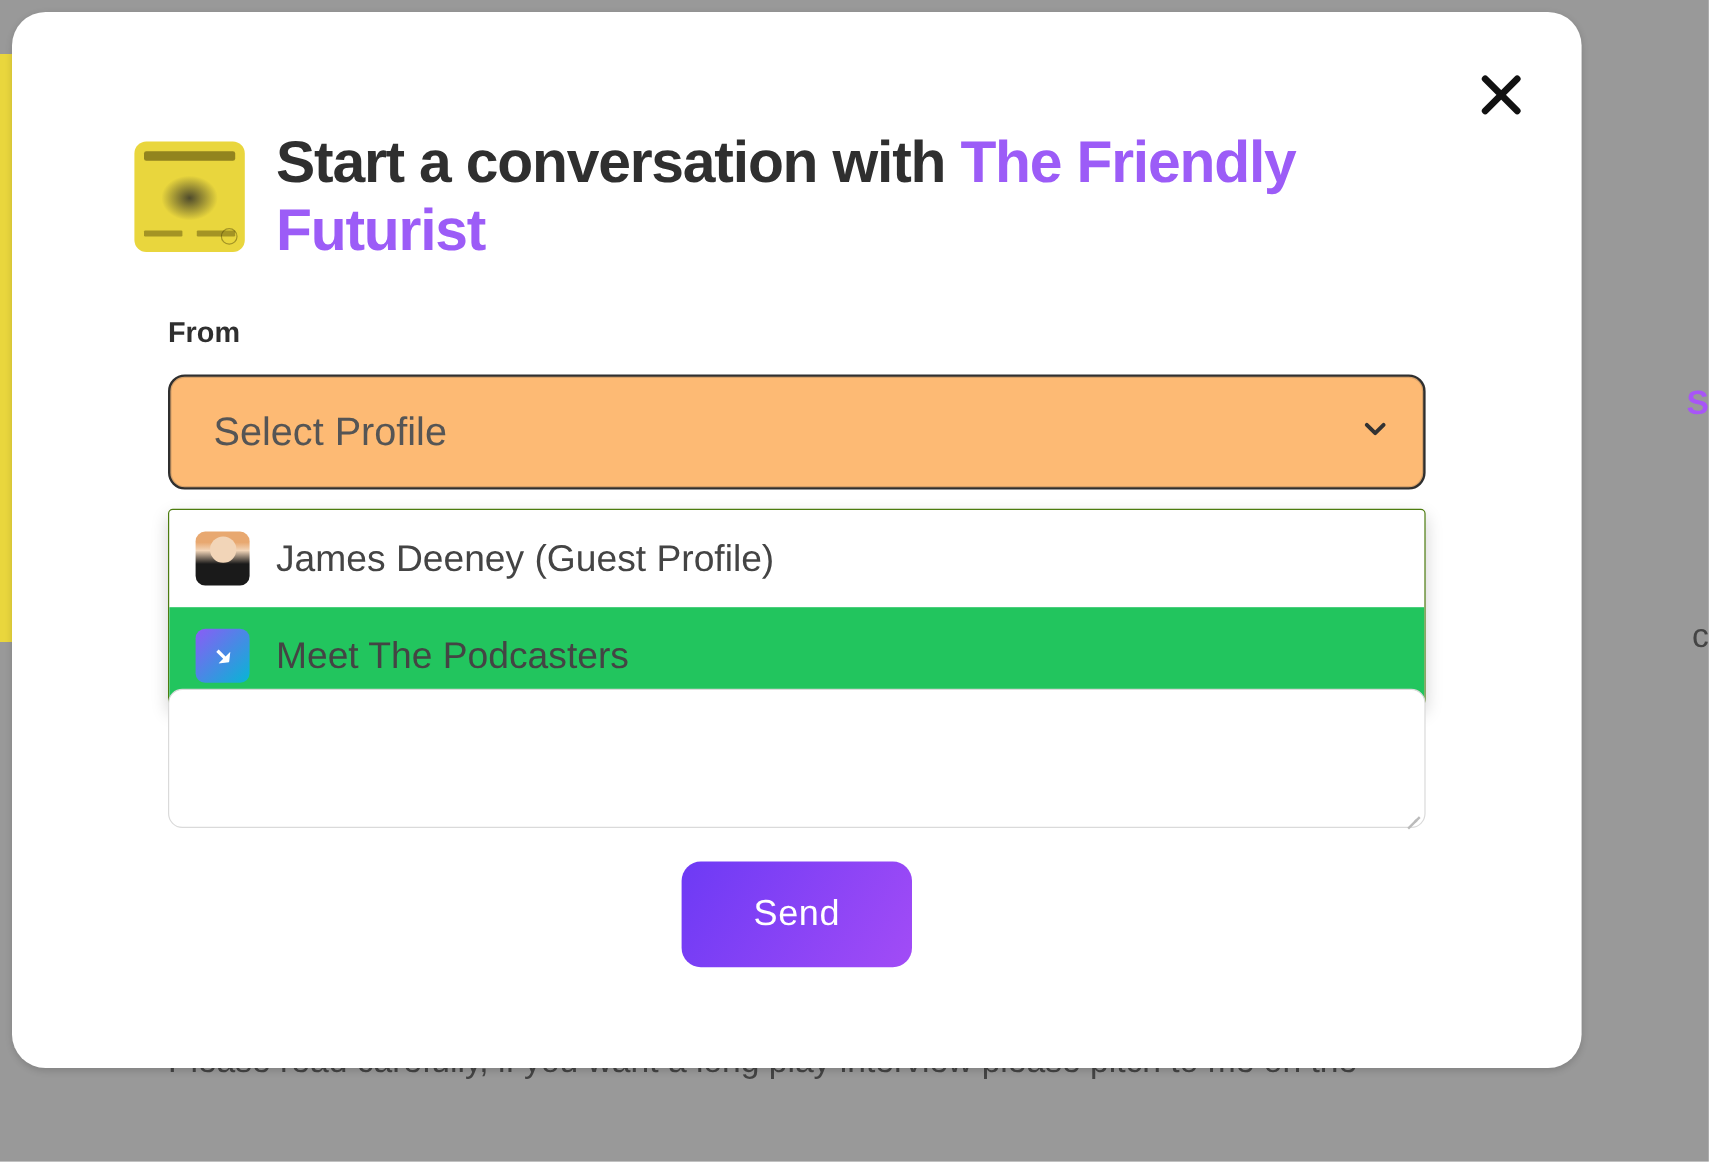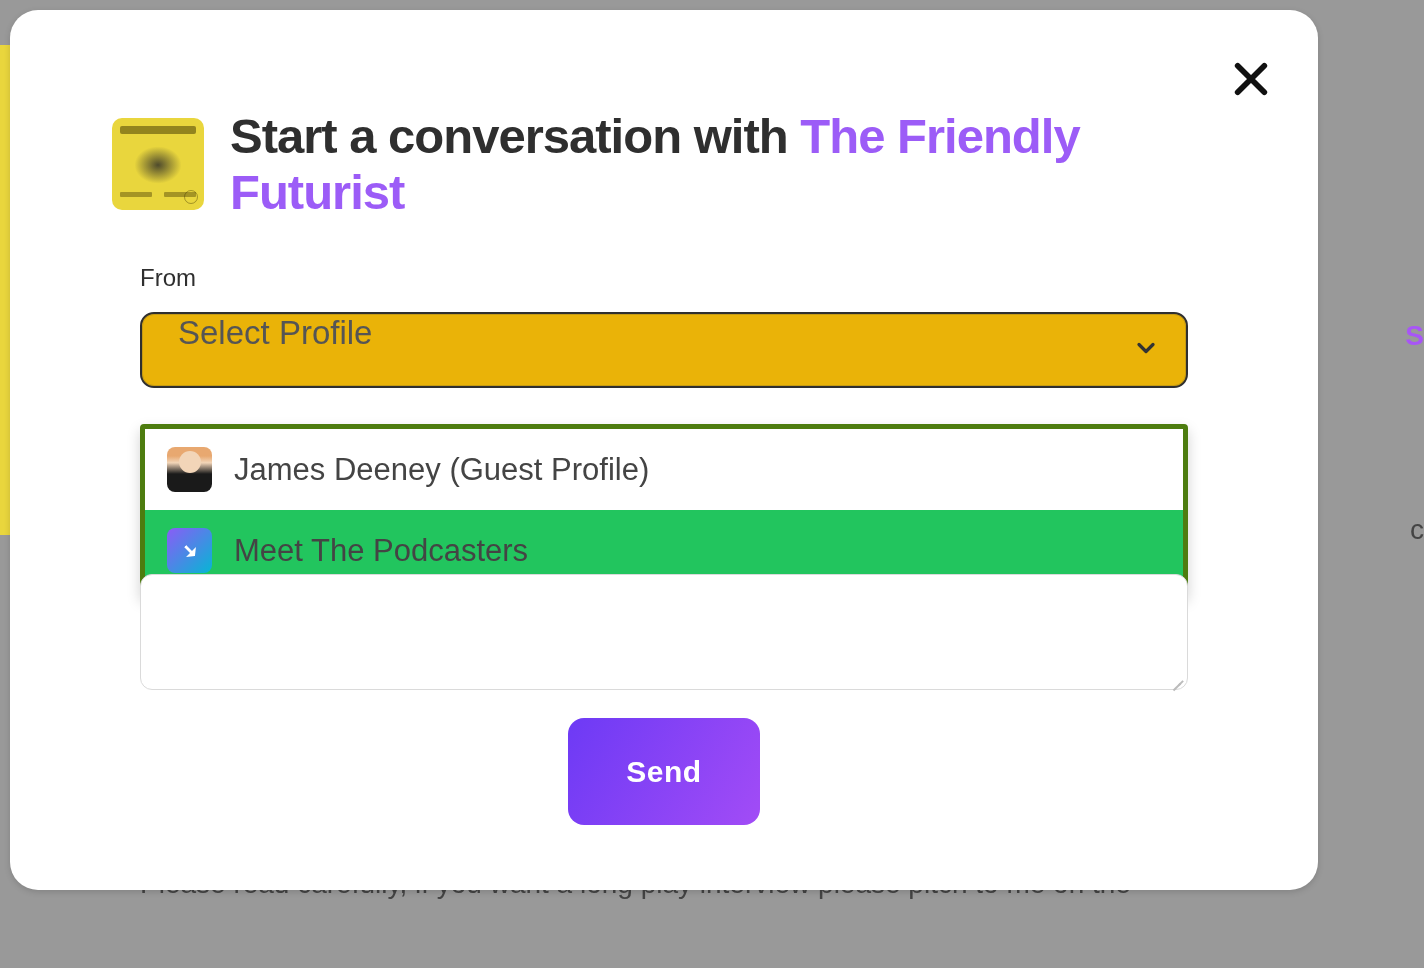--- a/index.html
+++ b/index.html
@@ -14,39 +14,39 @@
 .header{display:flex;align-items:center;gap:26px;padding:98px 102px 0}
 .podcast-thumb{width:92px;height:92px;border-radius:10px;background:#e9d63d;position:relative;overflow:hidden;flex-shrink:0}
 .podcast-thumb::before{content:"";position:absolute;top:8px;left:8px;right:8px;height:8px;background:rgba(60,50,0,.5);border-radius:2px}
 .podcast-thumb::after{content:"";position:absolute;top:28px;left:18px;right:18px;bottom:26px;background:radial-gradient(ellipse 60% 70% at 50% 50%,rgba(40,40,40,.8),transparent 70%)}
 .pt-bottom{position:absolute;bottom:6px;left:8px;right:8px;height:12px;display:flex;justify-content:space-between}
 .pt-bottom span{width:42%;height:5px;background:rgba(60,50,0,.4);border-radius:1px}
 .pt-circle{position:absolute;right:6px;bottom:6px;width:14px;height:14px;border:1.5px solid rgba(60,50,0,.4);border-radius:50%}
 .title{font-size:49px;font-weight:800;color:#2f2f2f;letter-spacing:-1px}
 .title .accent{color:#9c5cf7}
 .form-area{padding:44px 130px 0}
-.label{font-size:24px;font-weight:400;color:#2f2f2f;margin-bottom:20px}
+.label{font-size:24px;font-weight:700;color:#2f2f2f;margin-bottom:20px}
 .select-wrap{position:relative}
-.select-box{width:100%;height:76px;border:2px solid #2f2f2f;border-radius:14px;background:#eab308;display:flex;padding:0 34px;cursor:pointer;outline:1px solid rgba(60,60,60,.2);outline-offset:-3px}
+.select-box{width:100%;height:96px;border:2px solid #2f2f2f;border-radius:14px;background:#fdba74;display:flex;align-items:center;padding:0 34px;cursor:pointer;outline:1px solid rgba(60,60,60,.2);outline-offset:-3px}
 .select-ph{font-size:33px;color:#555;border-left:0 solid #333;padding-left:2px}
 .select-chevron{position:absolute;right:28px;top:50%;transform:translateY(-50%);pointer-events:none}
-.dropdown{position:absolute;left:0;right:0;top:112px;background:#fff;border:5px solid #4d7c0f;border-radius:4px;box-shadow:0 6px 14px rgba(0,0,0,.18);overflow:hidden}
+.dropdown{position:absolute;left:0;right:0;top:112px;background:#fff;border:1px solid #4d7c0f;border-radius:4px;box-shadow:0 6px 14px rgba(0,0,0,.18);overflow:hidden}
 .option{display:flex;align-items:center;gap:22px;padding:18px 22px;cursor:pointer;font-size:31px;color:#444}
 .option.hovered{background:#22c55e}
 .opt-avatar{width:45px;height:45px;border-radius:8px;flex-shrink:0}
 .av1{background:linear-gradient(#e8a870 20%,#f2d5b8 35%,#1a1a1a 60%)}
 .av1::before{content:"";display:block;width:22px;height:22px;border-radius:50%;background:#f2d5b8;margin:4px auto 0}
 .av2{background:linear-gradient(135deg,#8b5cf6,#06b6d4);display:flex;flex-direction:column;align-items:center;justify-content:center;color:#fff;font-size:6px;gap:2px}
 .av2::before{content:"";width:14px;height:14px;background:#fff;border-radius:3px;transform:rotate(45deg);clip-path:polygon(0 40%,60% 40%,60% 0,100% 50%,60% 100%,60% 60%,0 60%)}
 .textarea-hint{position:absolute;left:130px;right:130px;top:564px;height:116px;border:1px solid #dadada;border-radius:12px;background:#fff;resize:none;padding:14px;font-size:20px;font-family:inherit}
 .ta-handle{position:absolute;right:136px;top:664px;width:14px;height:14px;pointer-events:none}
 .ta-handle::before,.ta-handle::after{content:"";position:absolute;background:#bbb;width:10px;height:2px;transform:rotate(-45deg)}
 .ta-handle::before{right:0;bottom:0}
 .ta-handle::after{right:-2px;bottom:4px;width:6px}
-.send-btn{position:absolute;left:50%;transform:translateX(-50%);top:708px;width:192px;height:107px;border:none;border-radius:16px;background:linear-gradient(120deg,#6d3af5,#a24cf6);color:#fff;font-size:30px;font-weight:700;cursor:pointer;letter-spacing:.5px}
+.send-btn{position:absolute;left:50%;transform:translateX(-50%);top:708px;width:192px;height:88px;border:none;border-radius:16px;background:linear-gradient(120deg,#6d3af5,#a24cf6);color:#fff;font-size:30px;font-weight:400;cursor:pointer;letter-spacing:.5px}
 </style>
 </head>
 <body>
 
 <div class="bg-strip"></div>
 <div class="bg-text">S</div>
 <div class="bg-text2">c</div>
 <div class="bg-bottom">Please read carefully, if you want a long play interview please pitch to me on the</div>
 
 <div class="modal">

